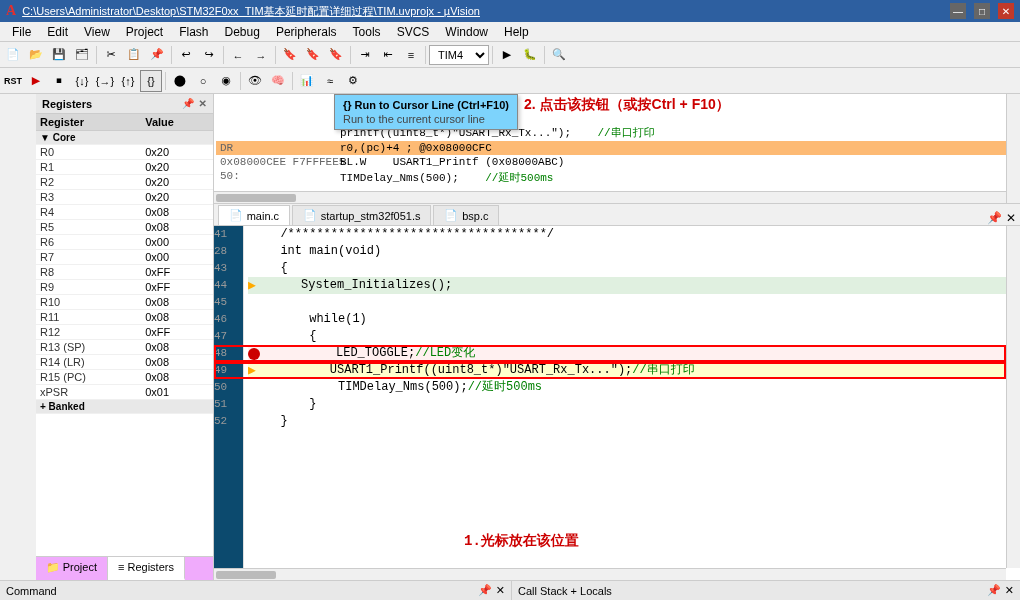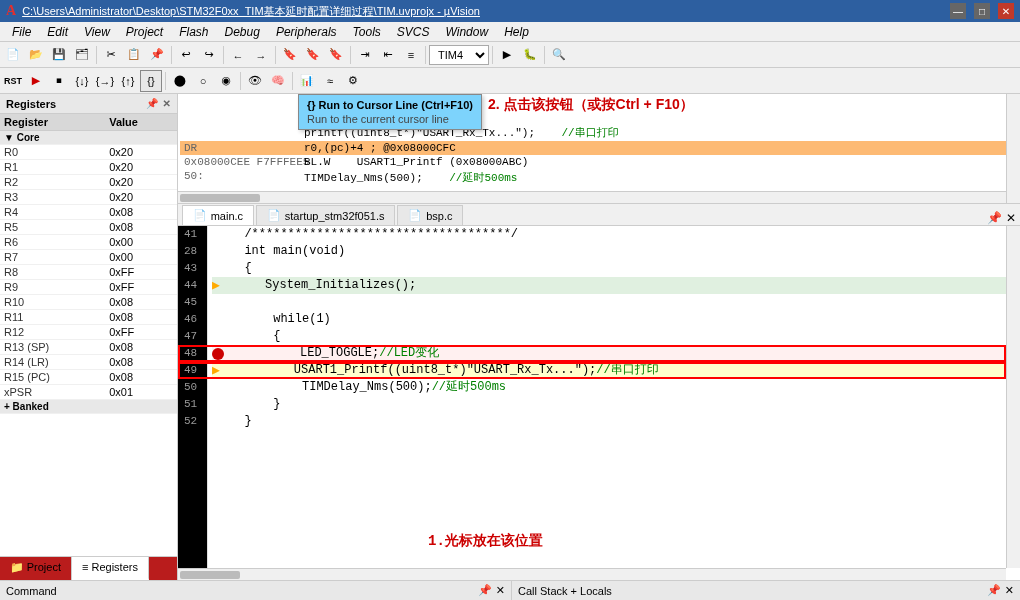--- a/index.html
+++ b/index.html
@@ -22,21 +22,20 @@
 
     
     #menubar {
       background: #f0f0f0;
       height: 20px;
       display: flex;
       align-items: center;
       padding: 0 4px;
       border-bottom: 1px solid #ccc;
       font-size: 12px;
-      font-style: italic;
     }
     #menubar span { padding: 0 8px; cursor: pointer; height: 100%; display: flex; align-items: center; }
 
     
     .toolbar {
       background: #f0f0f0;
       height: 26px;
       display: flex;
       align-items: center;
       padding: 0 2px;
@@ -51,20 +50,21 @@
     }
     .toolbar .sep { width: 1px; height: 18px; background: #ccc; margin: 0 2px; }
     .toolbar .tb-combo {
       height: 20px; font-size: 11px; border: 1px solid #aaa; background: white; padding: 0 4px; min-width: 60px;
     }
 
     
     #main-layout {
       display: flex;
       height: calc(600px - 22px - 20px - 26px - 26px - 20px);
+      margin-left: 36px;
     }
 
     
     #left-panel {
       width: 178px;
       background: white;
       border-right: 1px solid #ccc;
       display: flex;
       flex-direction: column;
     }
@@ -89,21 +89,21 @@
     .reg-table .core-header td { background: #e8e8e8; font-weight: bold; font-size: 10px; padding: 1px 4px; }
     .reg-row td:first-child { color: #333; }
     .reg-row td:last-child { color: #000; }
     .banked-row { background: #e8e8e8; font-weight: bold; font-size: 10px; }
 
     
     .left-tabs {
       height: 24px;
       display: flex;
       border-top: 1px solid #ccc;
-      background: #b91c1c;
+      background: #f0abfc;
     }
     .left-tab {
       padding: 4px 10px;
       font-size: 11px;
       cursor: pointer;
       border-right: 1px solid #ccc;
     }
     .left-tab.active { background: white; border-bottom: 2px solid white; }
 
     
@@ -183,21 +183,21 @@
       display: flex;
       align-items: center;
       margin-right: 2px;
     }
     .code-tab.active { background: white; }
     .code-tab .tab-icon { margin-right: 4px; color: #666; }
 
     .code-tab-right { margin-left: auto; display: flex; align-items: center; gap: 4px; margin-right: 4px; }
 
     .code-content { flex: 1; overflow: hidden; position: relative; font-family: 'Courier New', monospace; font-size: 12px; display: flex; }
-    .line-numbers { width: 30px; background: #000000; border-right: 1px solid #e0e0e0; text-align: center; padding-right: 4px; color: #999; font-size: 11px; user-select: none; }
+    .line-numbers { width: 30px; background: #0c4a6e; border-right: 1px solid #e0e0e0; text-align: left; padding-right: 4px; color: #999; font-size: 11px; user-select: none; }
     .line-numbers div { height: 17px; line-height: 17px; }
     .code-lines { flex: 1; overflow: hidden; padding-left: 4px; }
     .code-line { height: 17px; line-height: 17px; display: flex; align-items: center; white-space: pre; position: relative; }
     .code-line .no-marker { width: 18px; display: inline-block; }
 
     
     .code-annotation {
       position: absolute;
       color: #cc0000;
       font-size: 14px;

